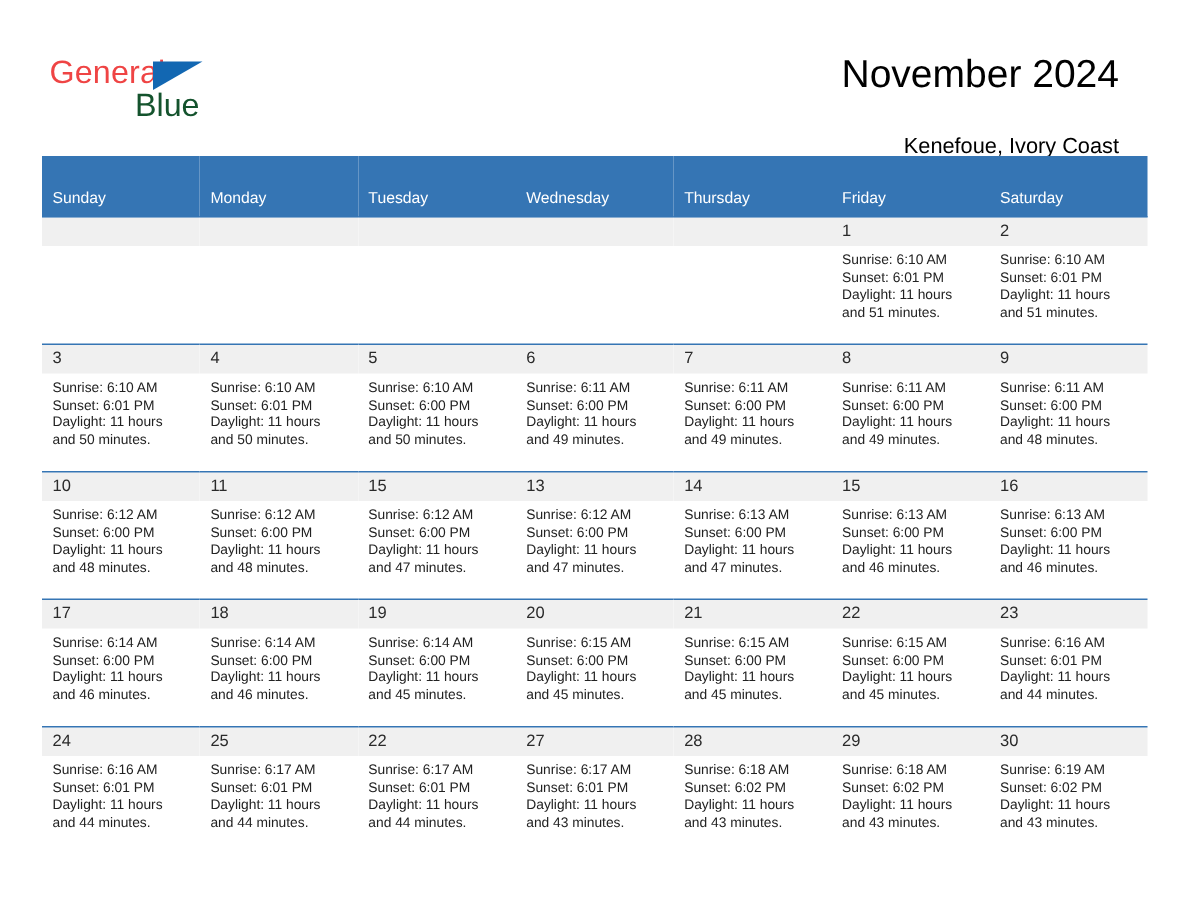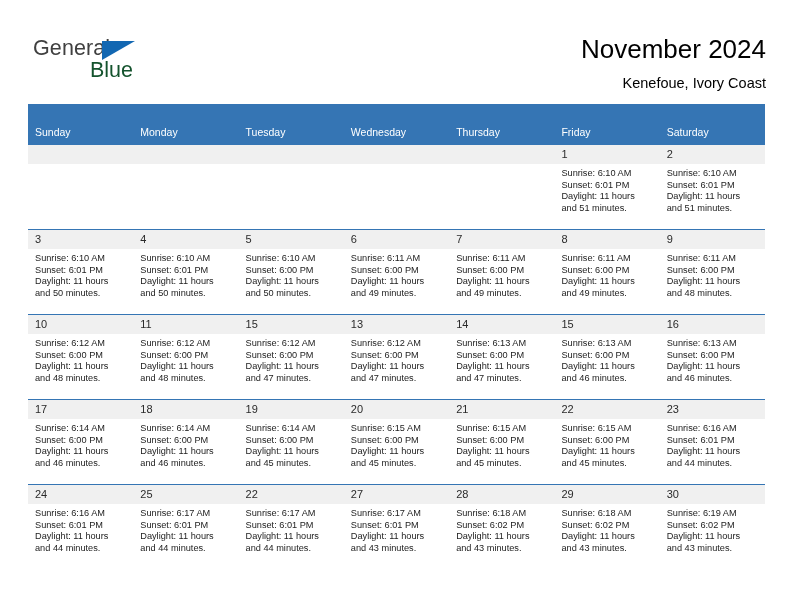--- a/index.html
+++ b/index.html
@@ -35,21 +35,21 @@
     top: 36px;
     width: 180px;
     height: 52px;
   }
   .logo-general {
     position: absolute;
     left: 0;
     top: 0;
     font-size: 21.5px;
     letter-spacing: 0.1px;
-    color: #404040;
+    color: #ef4444;
     font-family: "Liberation Sans", sans-serif;
   }
   .logo-triangle {
     position: absolute;
     left: 69px;
     top: 5px;
     width: 0;
     height: 0;
     border-left: 33px solid #1267b2;
     border-bottom: 19px solid transparent;
@@ -58,35 +58,35 @@
     position: absolute;
     left: 57px;
     top: 22px;
     font-size: 21.5px;
     color: #14532d;
     font-family: "Liberation Sans", sans-serif;
   }
 
   .title-block {
     position: absolute;
-    right: 26px;
+    right: 46px;
     top: 34px;
     text-align: right;
   }
   .cal-title {
     font-size: 26px;
     color: #000000;
     line-height: 30px;
     white-space: nowrap;
   }
   .cal-subtitle {
     font-size: 14.5px;
     color: #000000;
     line-height: 20px;
-    margin-top: 9px;
+    margin-top: 24px;
     white-space: nowrap;
   }
 
   
   .calendar {
     position: absolute;
     left: 28px;
     top: 104px;
     width: 737px;
     border-collapse: collapse;

